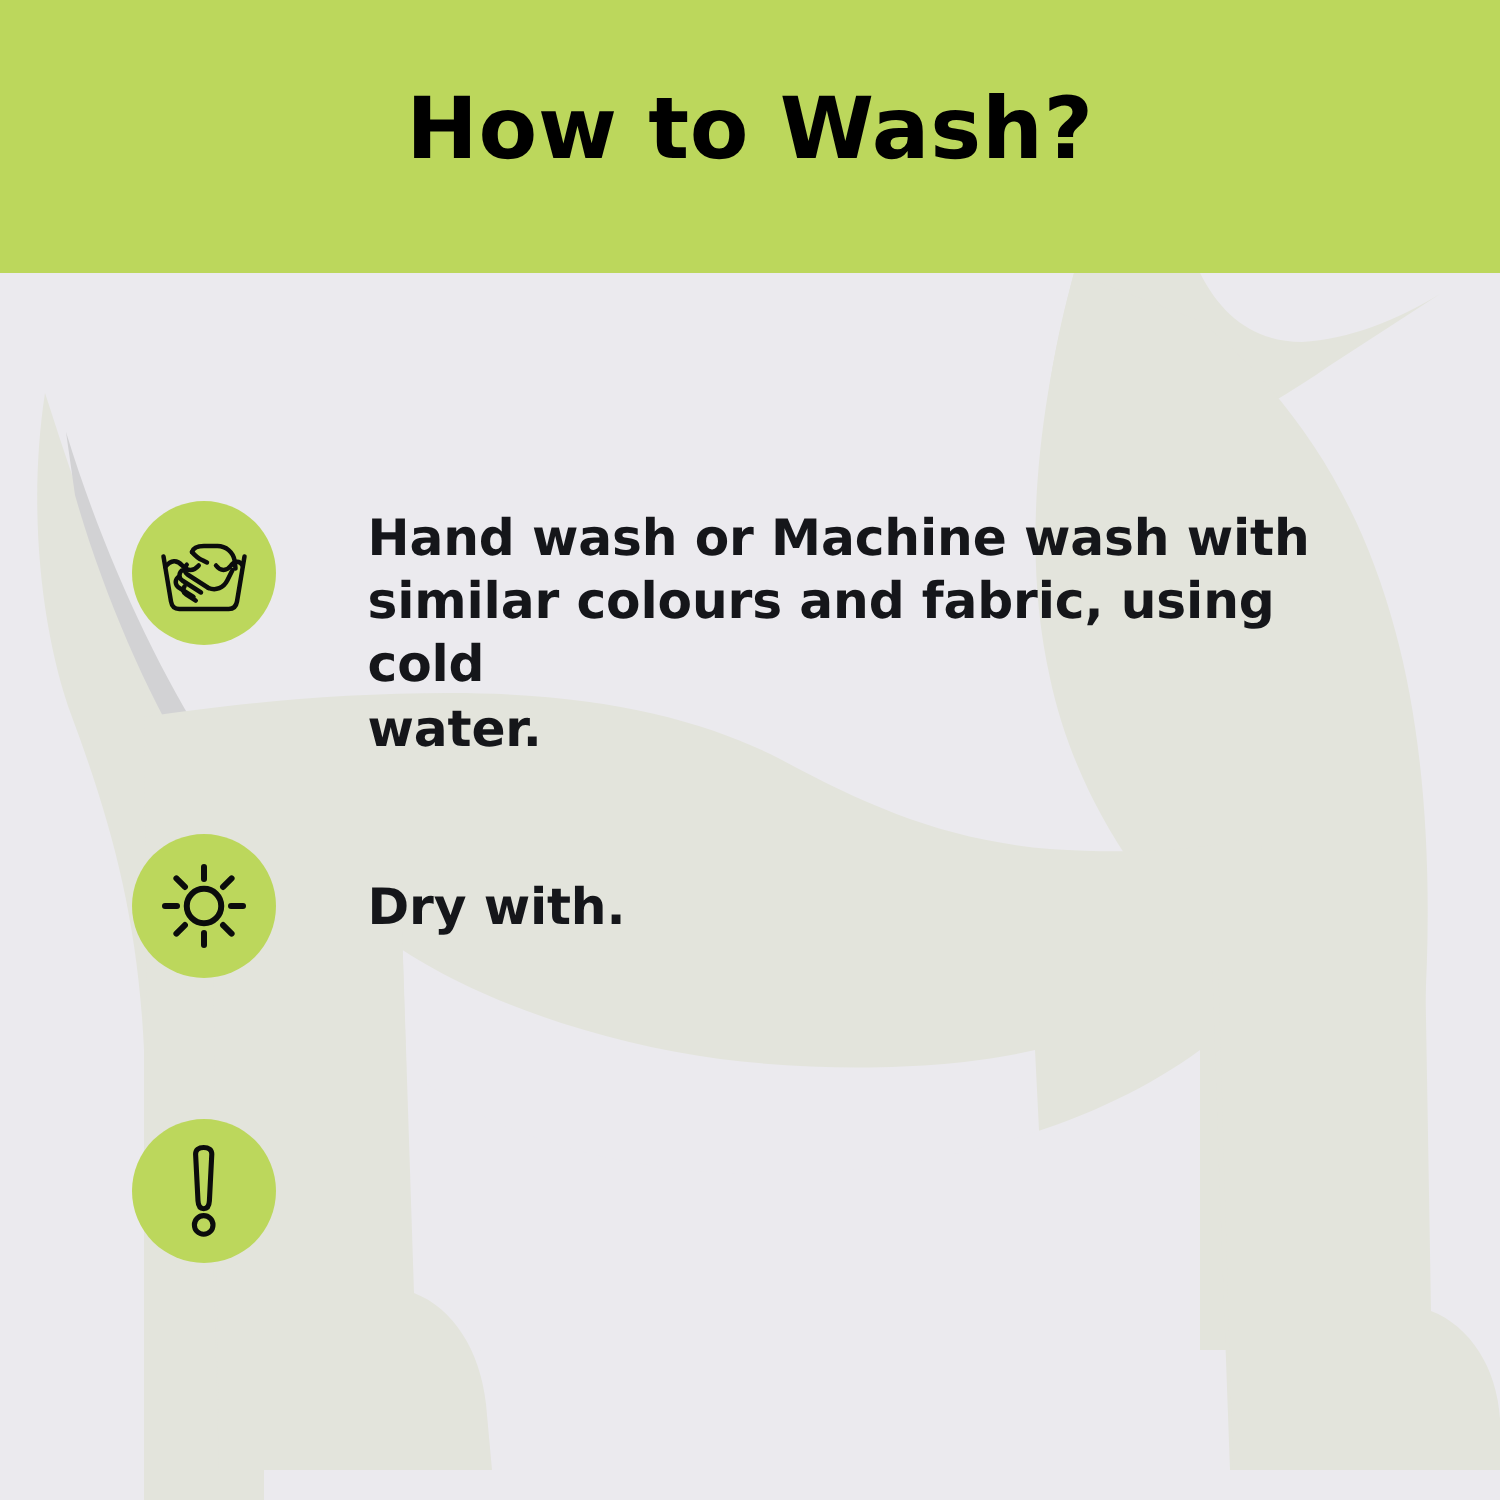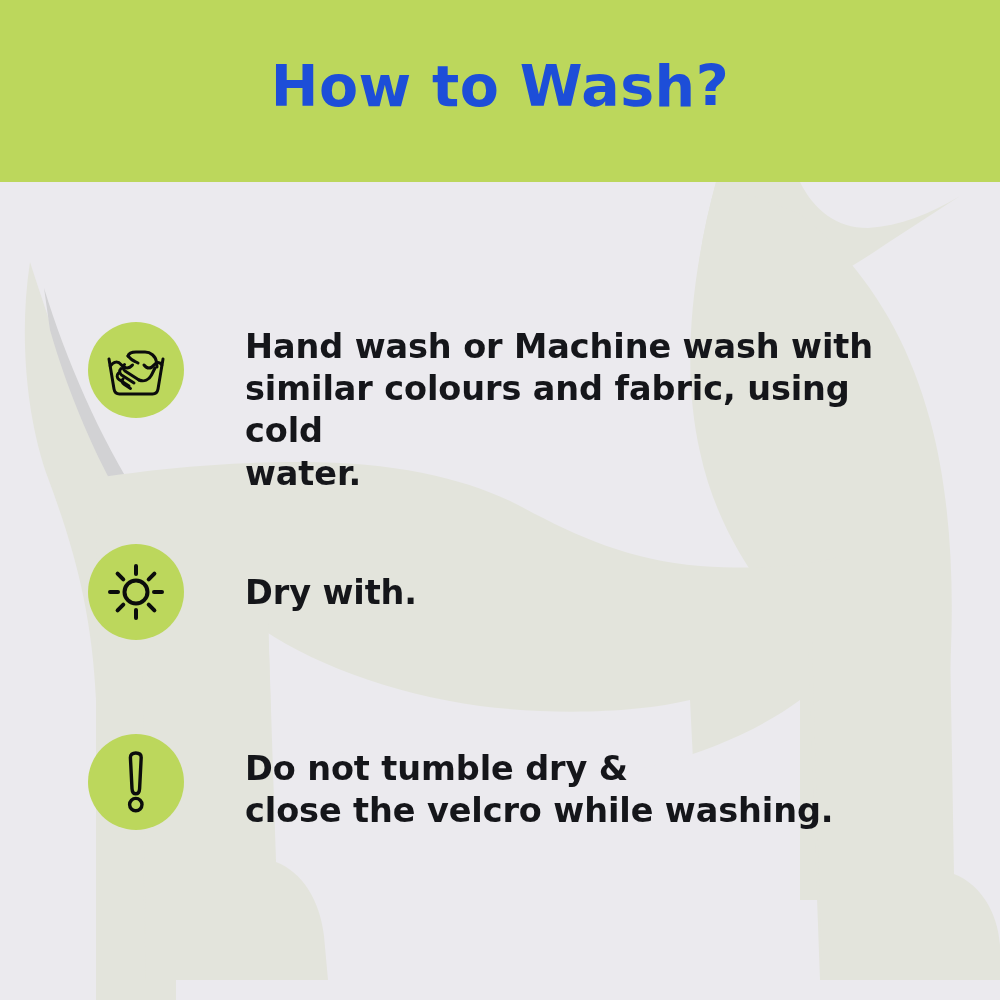--- a/index.html
+++ b/index.html
@@ -40,32 +40,32 @@
     background: #bcd75c;
     z-index: 2;
     display: flex;
     align-items: center;
     justify-content: center;
   }
   #page-title {
     font-family: "DejaVu Sans", sans-serif;
     font-size: 57px;
     font-weight: bold;
-    color: #1d4ed8;
+    color: #000000;
     letter-spacing: 0.5px;
     line-height: 1;
     margin: 16px;
     padding: 0 0 10px 0;
     white-space: nowrap;
   }
   
   #instructions {
     position: absolute;
     left: 0;
-    top: 182px;
+    top: 194px;
     width: 1000px;
     height: 602px;
     z-index: 3;
   }
   .instruction-row {
     position: absolute;
     left: 88px;
     display: flex;
     align-items: flex-start;
   }
@@ -194,18 +194,16 @@
       <div class="instruction-text">Dry with.</div>
     </div>
 
     <div class="instruction-row row-3">
       <div class="icon-badge">
         <svg width="34" height="62" viewBox="0 0 34 62" fill="none" stroke="#0b0c0c" stroke-width="3.4" stroke-linecap="round" stroke-linejoin="round" aria-hidden="true">
           <path d="M11.4 6.4 C11.4 3.6, 13.4 2, 16.8 2 C20.2 2, 22.2 3.6, 22.2 6.4 L20.6 37.6 C20.4 41.2, 19 42.8, 16.8 42.8 C14.6 42.8, 13.2 41.2, 13 37.6 Z"></path>
           <circle cx="16.8" cy="53.6" r="6.2"></circle>
         </svg>
       </div>
-      <div class="instruction-text">Do not tumble dry &amp;
-close the velcro while washing.</div>
     </div>
 
   </div>
 </div>
 
 </body></html>

